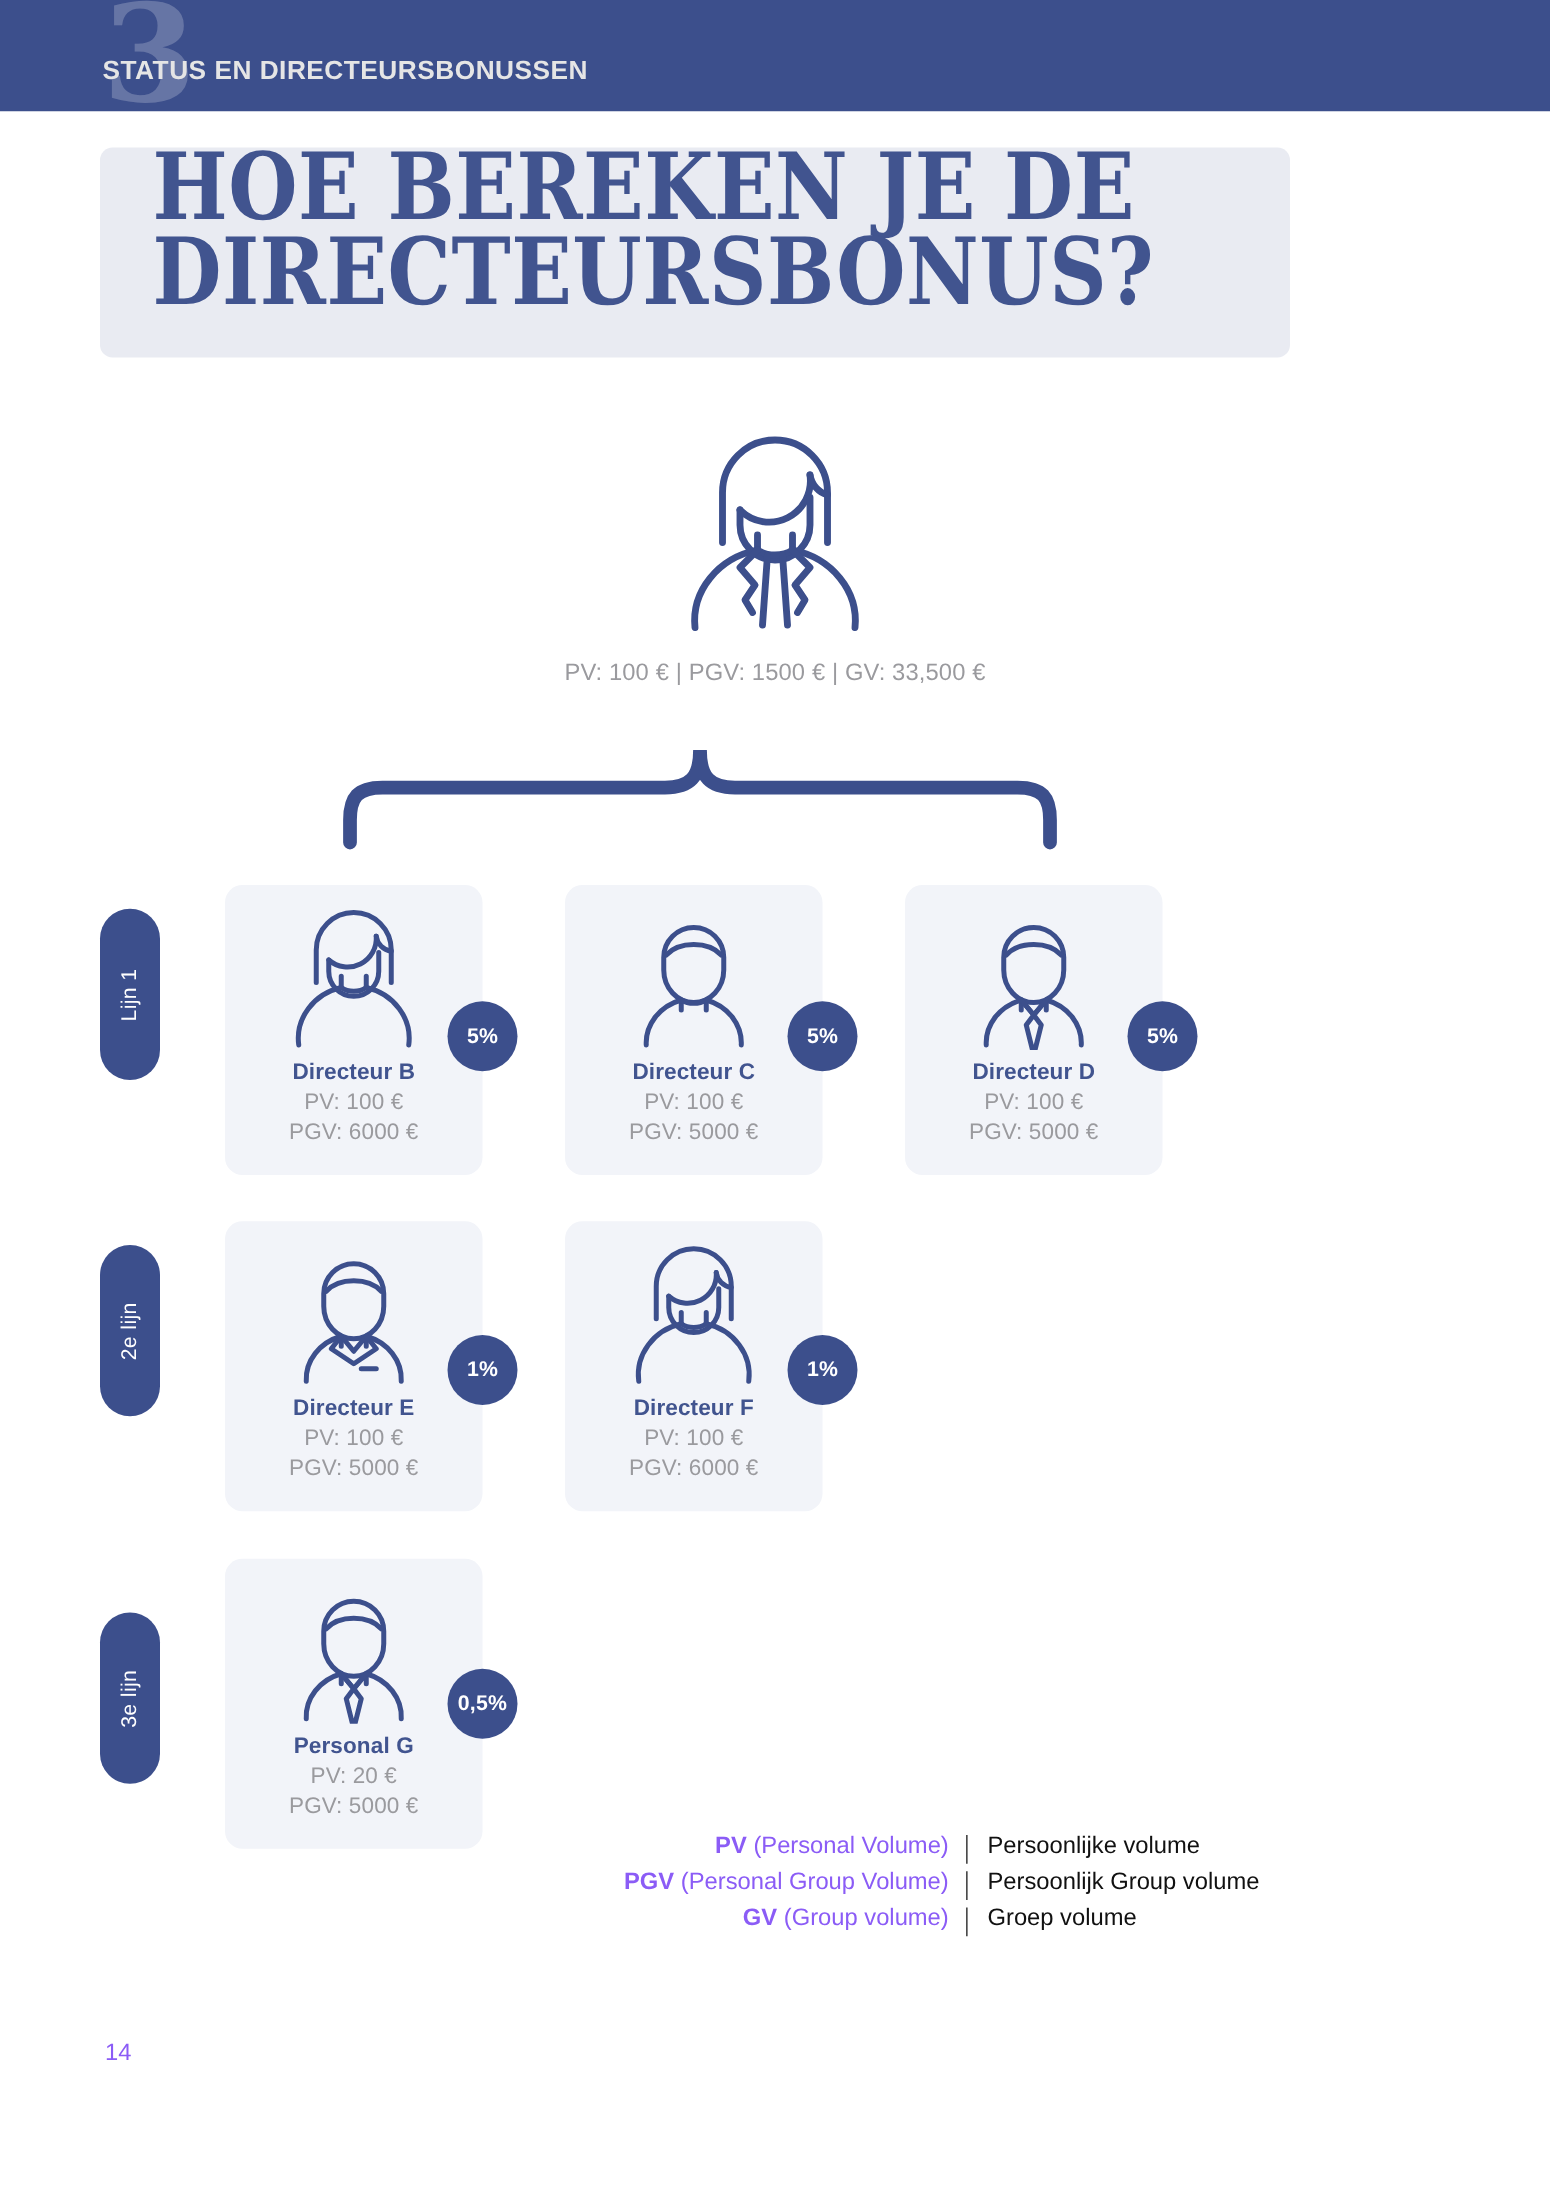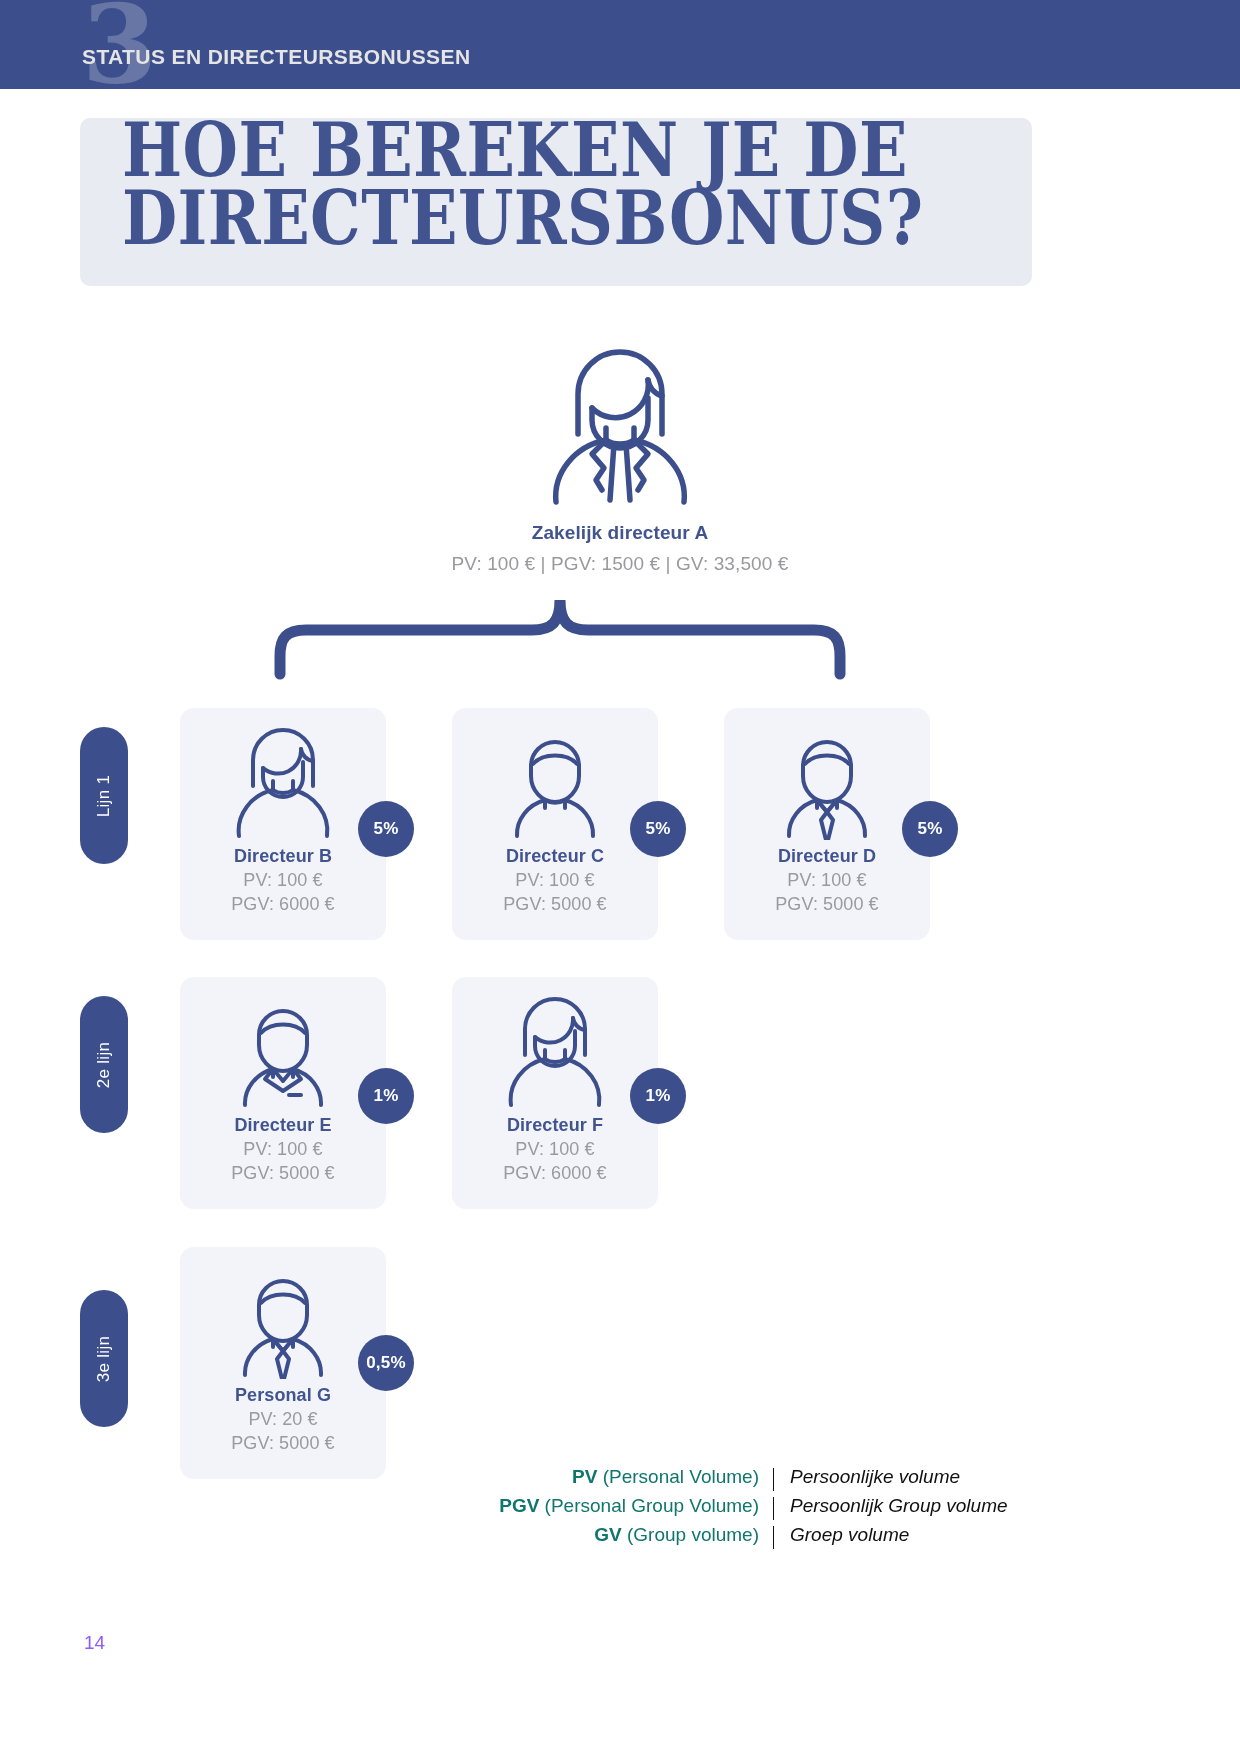--- a/index.html
+++ b/index.html
@@ -73,28 +73,28 @@
   }
   .badge{
     position:absolute;border-radius:50%;background:#3c4f8c;color:#ffffff;
     display:flex;align-items:center;justify-content:center;
     font-size:17px;font-weight:700;letter-spacing:.2px;
   }
   
   .legend{position:absolute;left:487px;top:1464px;width:560px;}
   .legend-row{display:flex;align-items:flex-start;margin-bottom:2px;}
   .legend-left{
-    width:272px;text-align:right;color:#0f766e;font-size:19px;line-height:1.42;
+    width:272px;text-align:right;color:#8b5cf6;font-size:19px;line-height:1.42;
   }
   .legend-left b{font-weight:700;}
   .legend-div{
     width:1px;background:#111111;margin:4px 16px 0 14px;align-self:stretch;
   }
   .legend-right{
-    flex:1;color:#111111;font-size:19px;line-height:1.42;text-align:left;font-style:italic;
+    flex:1;color:#111111;font-size:19px;line-height:1.42;text-align:left;
   }
   
   .page-number{
     position:absolute;left:84px;top:1632px;color:#8b5cf6;font-size:19px;
   }
 </style>
 </head>
 <body>
 
 <div class="banner">
@@ -115,21 +115,20 @@
       <path d="M62 72 v12 a28 28 0 0 0 56 0 V62"></path>
       <path d="M76 104 v-12 M104 104 v-12"></path>
       <path d="M76 104 a20 14 0 0 0 28 0"></path>
       <path d="M26 166 a64 58 0 0 1 50 -62"></path>
       <path d="M154 166 a64 58 0 0 0 -50 -62"></path>
       <path d="M76 104 l-14 14 l12 14 l-8 12 l6 10"></path>
       <path d="M104 104 l14 14 l-12 14 l8 12 l-6 10"></path>
       <path d="M84 108 l-4 56 M96 108 l4 56"></path>
     </g>
   </svg>
-  <div class="root-name">Zakelijk directeur A</div>
   <div class="root-stats">PV: 100 € | PGV: 1500 € | GV: 33,500 €</div>
 </div>
 
 <svg class="connector" viewBox="0 0 580 80">
   <path d="M290 0 C290 22 282 30 262 30 L36 30 C16 30 10 38 10 56 L10 74
            M290 0 C290 22 298 30 318 30 L544 30 C564 30 570 38 570 56 L570 74" fill="none" stroke="#3c4f8c" stroke-width="11" stroke-linecap="round"></path>
 </svg>
 
 <div class="line-pill" style="left:80px;top:727px;height:137px;">
   <span>Lijn 1</span>

